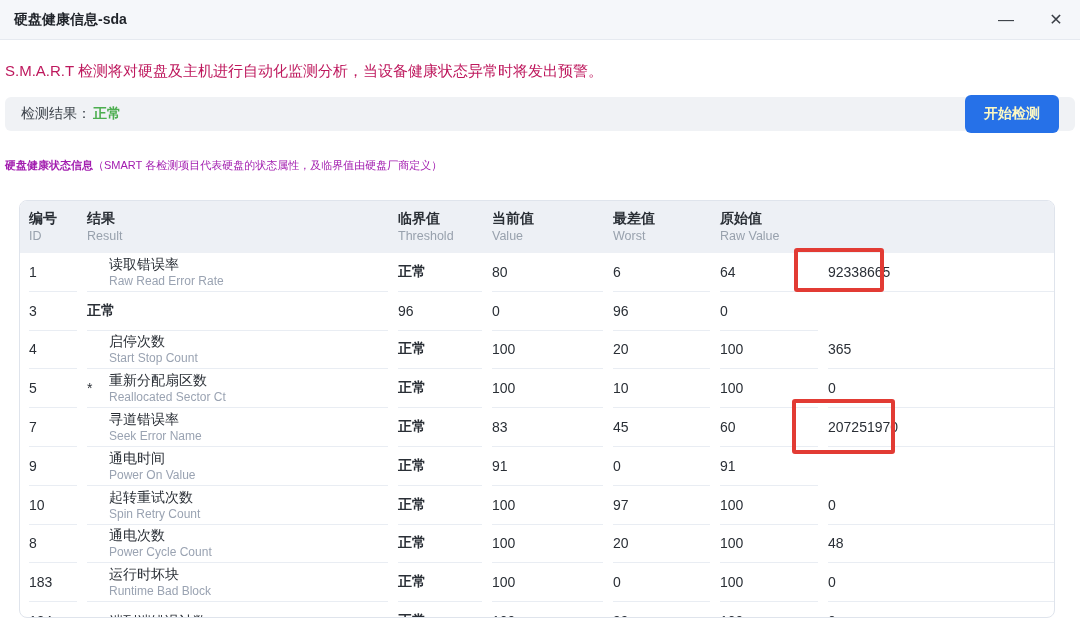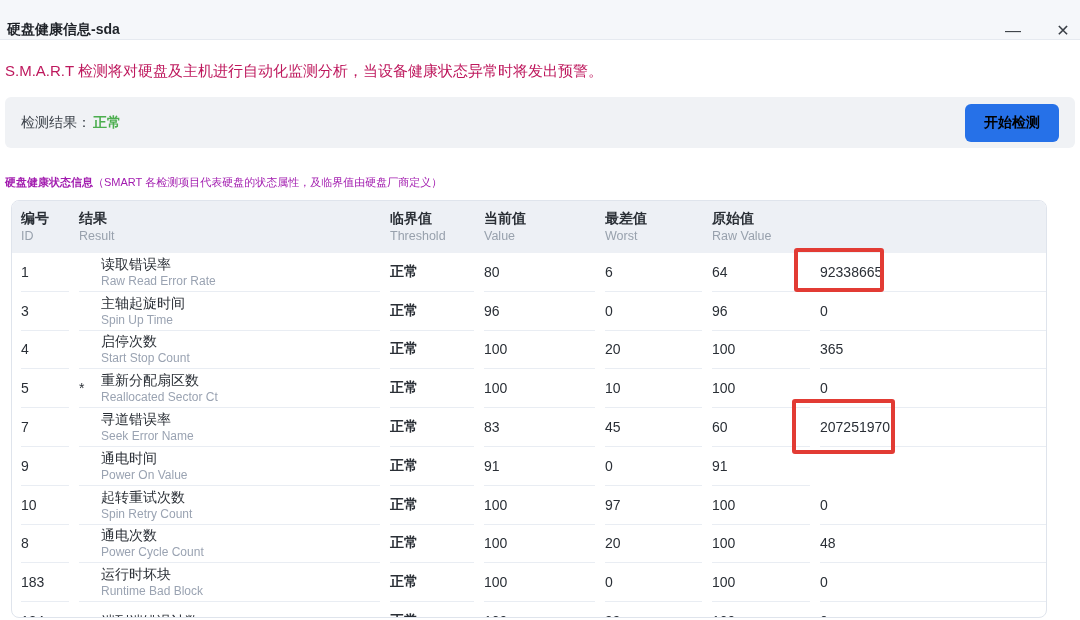--- a/index.html
+++ b/index.html
@@ -1,44 +1,44 @@
 <!DOCTYPE html>
 <html><head>
 <meta charset="utf-8">
 <style>
   * { margin:0; padding:0; box-sizing:border-box; }
   html,body { width:1080px; height:620px; overflow:hidden; background:#fff;
     font-family:"Liberation Sans","DejaVu Sans",sans-serif; }
 
   
   .titlebar { height:40px; background:#f5f7fa; border-bottom:1px solid #e6eaf0;
-    display:flex; align-items:flex-end; padding:0 7px; }
+    display:flex; align-items:center; padding:0 14px; }
   .titlebar .wtitle { font-size:14px; font-weight:bold; color:#1f2329; }
   .win-ctrls { margin-left:auto; display:flex; align-items:center; gap:30px; }
   .win-btn { font-size:16px; color:#3a3f46; cursor:pointer; line-height:1;
     width:20px; text-align:center; }
 
   
   .intro { padding:22px 6px 16px 5px; font-size:15px; color:#be185d; }
 
   
-  .result-panel { margin:0 5px; background:#f0f2f5; border-radius:6px; height:51px;
+  .result-panel { margin:0 5px; background:#f0f2f5; border-radius:6px; height:34px;
     display:flex; align-items:center; padding:0 16px; }
   .result-label { font-size:14px; color:#3c424a; }
   .result-status { font-size:14px; font-weight:bold; color:#4cae4f; margin-left:2px; }
-  .start-btn { margin-left:auto; background:#2671e8; color:#000000; border:none;
+  .start-btn { margin-left:auto; background:#2671e8; color:#fef9c3; border:none;
     border-radius:6px; font-size:14px; font-weight:bold; padding:10px 19px;
     cursor:pointer; font-family:inherit; }
 
   
   .section-heading { margin:27px 5px 13px 5px; font-size:11px; color:#a21caf; }
   .section-heading .bold { font-weight:bold; }
 
   
-  .smart-table { position:absolute; left:11px; top:200px; width:1036px; height:418px;
+  .smart-table { position:absolute; left:19px; top:200px; width:1036px; height:418px;
     border:1px solid #dfe4ec; border-radius:8px; overflow:hidden; background:#fff; }
   .tgrid { display:grid; grid-template-columns:48px 301px 84px 111px 97px 98px 1fr;
     column-gap:10px; padding-left:9px; align-items:center; }
   .thead { background:#edf0f5; height:52px; }
   .th .zh { font-size:14px; font-weight:bold; color:#2a2f36; line-height:19px; }
   .th .en { font-size:12.5px; color:#98a1ad; line-height:17px; }
   .trow { height:38.8px; }
   .trow .cell { height:100%; display:flex; align-items:center;
     border-bottom:1px solid #e9edf3; font-size:14px; color:#2a2f36; }
   .attr-cell { gap:0; }
@@ -115,27 +115,20 @@
           </span>
         </div>
         <div class="cell result-cell">正常</div>
         <div class="cell ">80</div>
         <div class="cell ">6</div>
         <div class="cell ">64</div>
         <div class="cell ">92338665</div>
       </div>
       <div class="tgrid trow">
         <div class="cell ">3</div>
-        <div class="cell attr-cell">
-          <span class="attr-flag"></span>
-          <span class="attr-names">
-            <div class="attr-zh">主轴起旋时间</div>
-            <div class="attr-en">Spin Up Time</div>
-          </span>
-        </div>
         <div class="cell result-cell">正常</div>
         <div class="cell ">96</div>
         <div class="cell ">0</div>
         <div class="cell ">96</div>
         <div class="cell ">0</div>
       </div>
       <div class="tgrid trow">
         <div class="cell ">4</div>
         <div class="cell attr-cell">
           <span class="attr-flag"></span>

